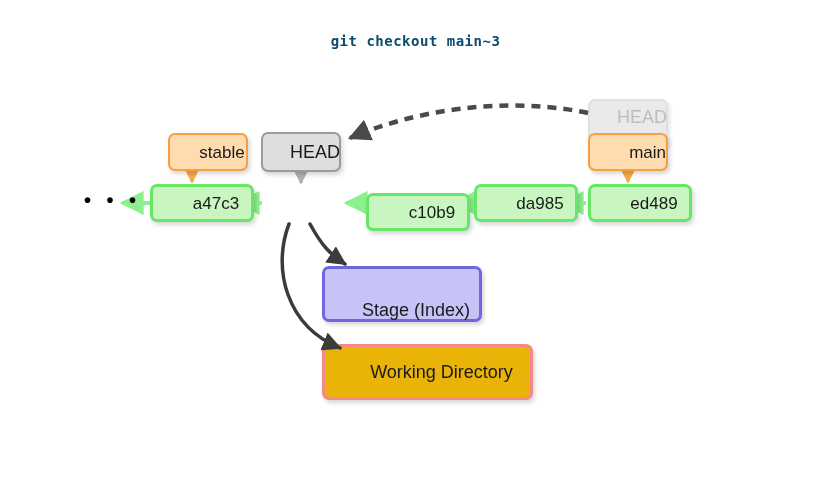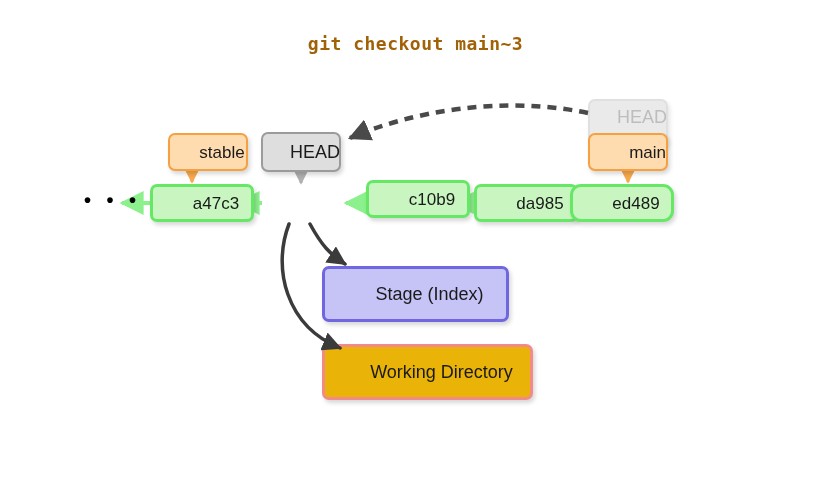--- a/index.html
+++ b/index.html
@@ -19,24 +19,24 @@
     overflow: hidden;
   }
   
   #title {
     position: absolute;
     left: 0;
     top: 33px;
     width: 831px;
     text-align: center;
     font-family: "DejaVu Sans Mono", "Liberation Mono", monospace;
-    font-size: 18px;
+    font-size: 14px;
     font-weight: 700;
     letter-spacing: 0.5px;
-    color: #a16207;
+    color: #0c4a6e;
     white-space: pre;
   }
   
   .node {
     position: absolute;
     box-sizing: border-box;
     border-radius: 7px;
     display: flex;
     align-items: center;
     justify-content: center;
@@ -72,25 +72,26 @@
     height: 48px;
     background: #eaeaea;
     border: 2.5px solid #e0e0e0;
     color: #bdbdbd;
     font-size: 18px;
     align-items: flex-start;
     padding-top: 7px;
     box-shadow: 2px 3px 4px rgba(0,0,0,0.10);
   }
   .area-stage {
-    width: 187px;
+    width: 160px;
     height: 56px;
     background: #c6c4f7;
     border: 3px solid #6f66e0;
     font-size: 18px;
+    align-items: flex-end;
   }
   .area-wd {
     width: 211px;
     height: 56px;
     background: #eab308;
     border: 3px solid #f28a8a;
     font-size: 18px;
   }
   
   #ellipsis {
@@ -174,27 +175,27 @@
 
   <div class="node ref-branch" style="left:588px; top:133px;justify-content:flex-end;">
     <span>main</span>
   </div>
 
   <div id="ellipsis">• • •</div>
 
   <div class="node commit" style="left:150px; top:184px;">
     <span>a47c3</span>
   </div>
-  <div class="node commit" style="left:366px; top:180px;align-items:center;">
+  <div class="node commit" style="left:366px; top:193px;align-items:center;">
     <span>c10b9</span>
   </div>
   <div class="node commit" style="left:474px; top:184px;">
     <span>da985</span>
   </div>
-  <div class="node commit" style="left:570px; top:184px;border-radius:11px;">
+  <div class="node commit" style="left:588px; top:184px;">
     <span>ed489</span>
   </div>
 
   <div class="node area-stage" style="left:322px; top:266px;">
     <span>Stage (Index)</span>
   </div>
   <div class="node area-wd" style="left:322px; top:344px;">
     <span>Working Directory</span>
   </div>
 

